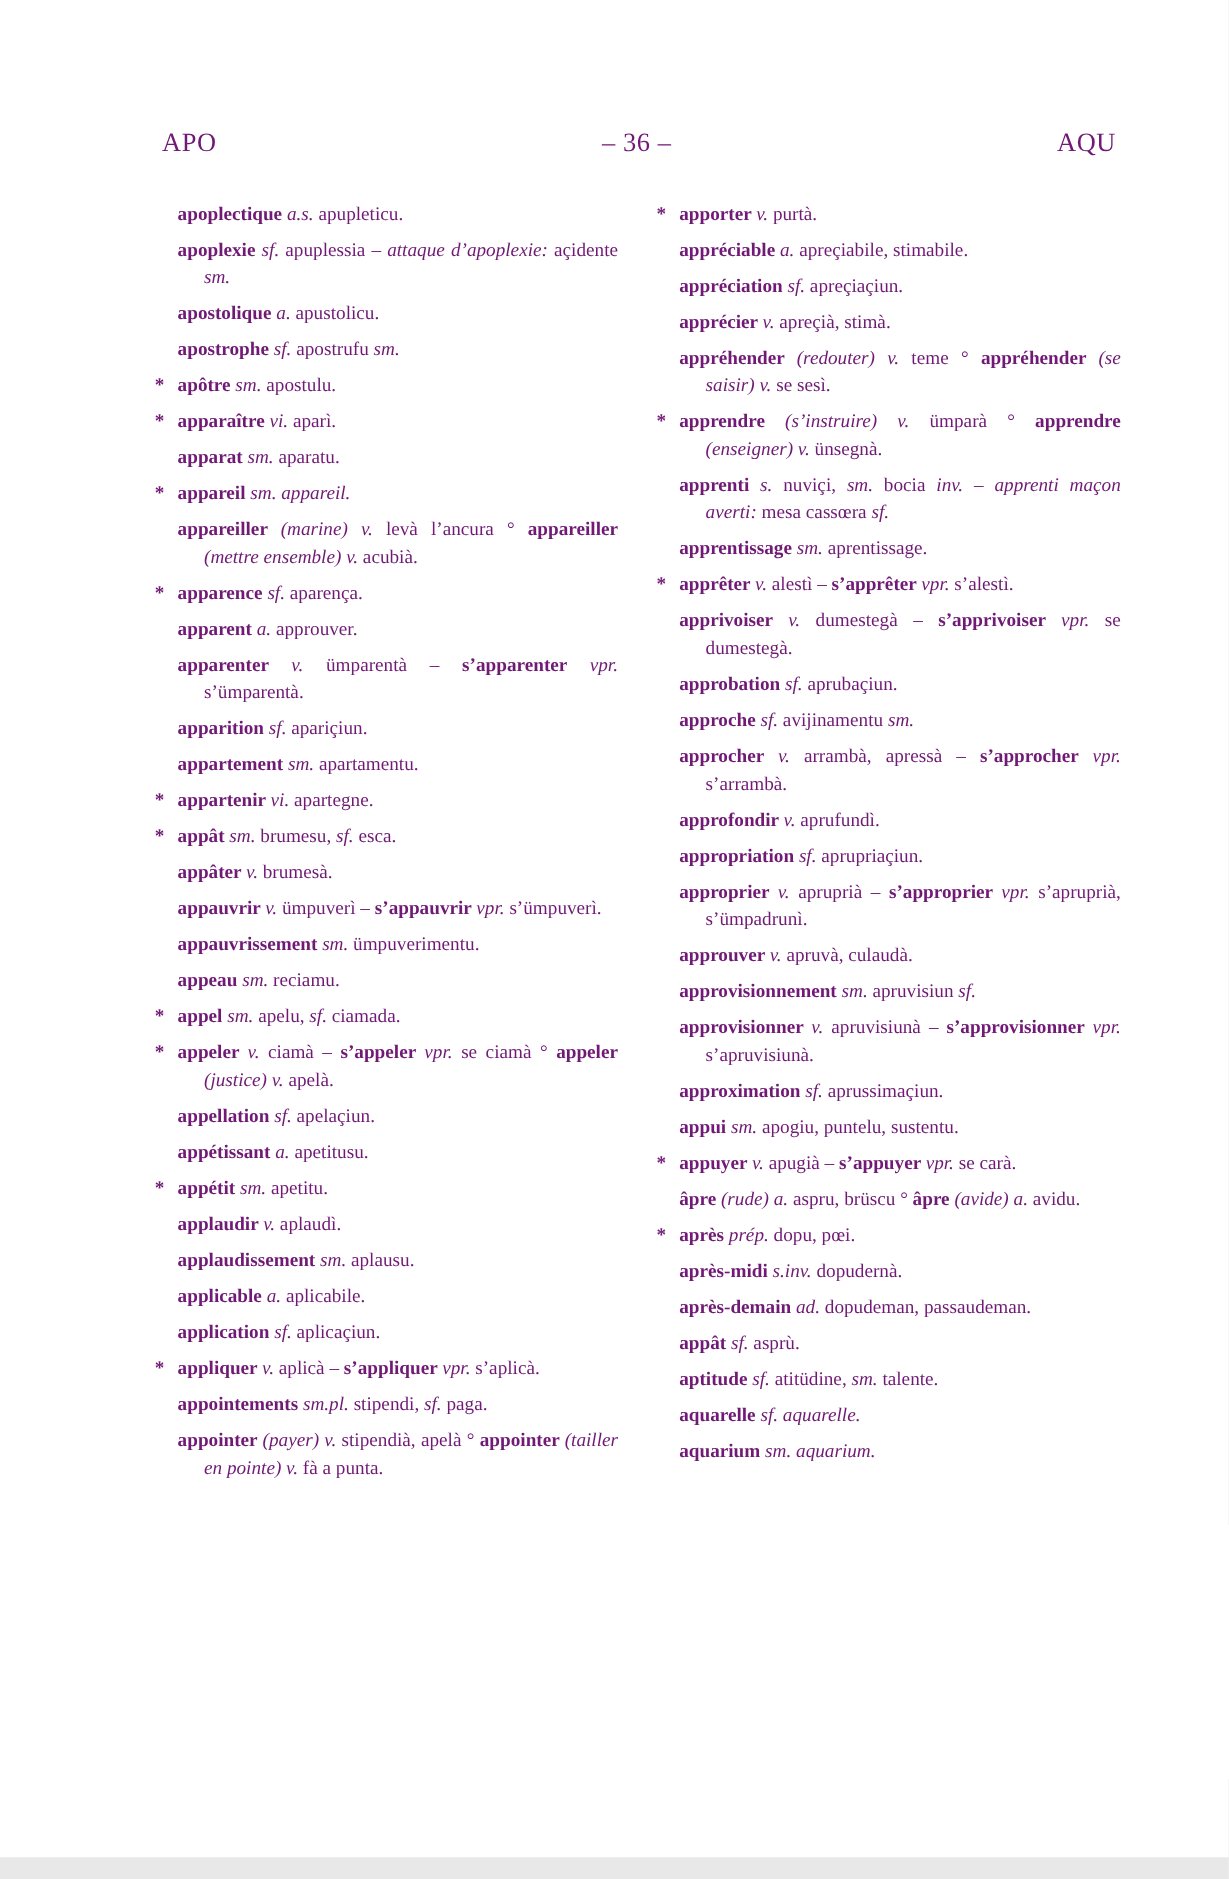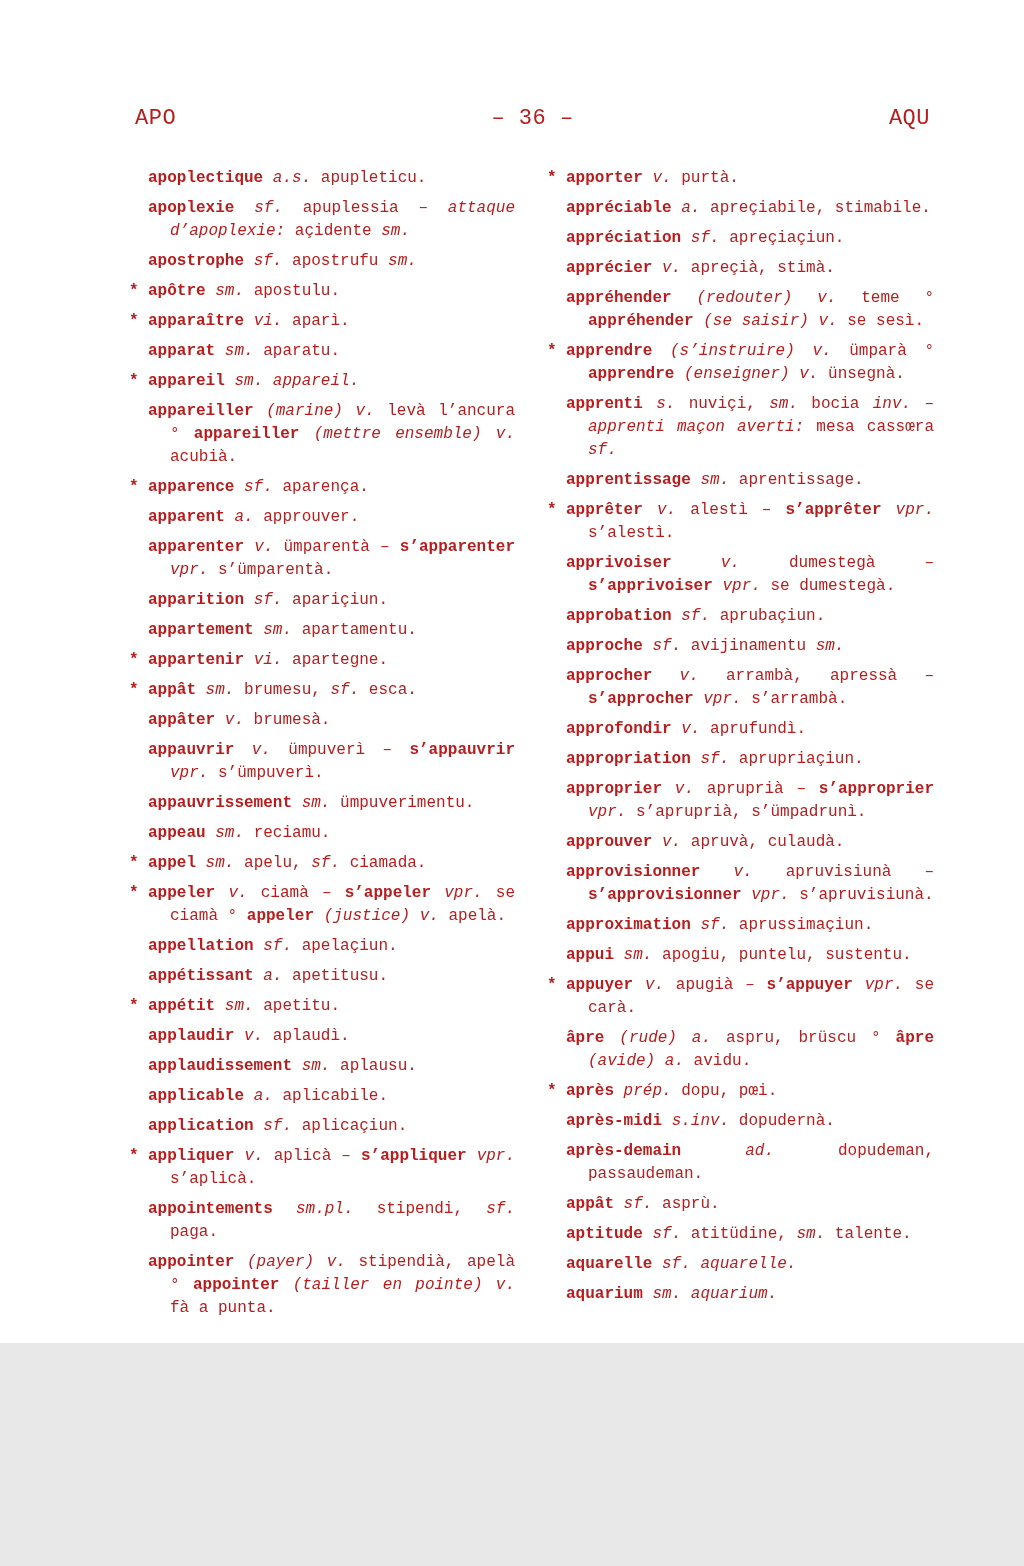--- a/index.html
+++ b/index.html
@@ -1,22 +1,22 @@
 <!DOCTYPE html>
 <html><head>
 <meta charset="utf-8">
 <style>
   html, body { margin: 0; padding: 0; background: #e8e8e8; }
   .page {
     position: relative;
     width: 1024px;
-    height: 1343px;
+    height: 1548px;
     background: #ffffff;
-    font-family: Liberation Mono, monospace;
-    color: #b91c1c;
+    font-family: Liberation Serif, serif;
+    color: #701a75;
     overflow: hidden;
     margin: 0 auto;
   }
   .header {
     position: absolute;
     left: 135px;
     top: 106px;
     width: 795px;
     display: flex;
     justify-content: space-between;
@@ -54,20 +54,21 @@
 
 <div class="page">
   <div class="header">
     <span>APO</span>
     <span>– 36 –</span>
     <span>AQU</span>
   </div>
   <div class="column col-left">
       <div class="entry"><span class="s-b">apoplectique </span><span class="s-i">a.s.</span><span class="s-r"> apupleticu.</span></div>
       <div class="entry"><span class="s-b">apoplexie </span><span class="s-i">sf.</span><span class="s-r"> apuplessia – </span><span class="s-i">attaque d’apoplexie:</span><span class="s-r"> açidente </span><span class="s-i">sm.</span></div>
+      <div class="entry"><span class="s-b">apostolique </span><span class="s-i">a.</span><span class="s-r"> apustolicu.</span></div>
       <div class="entry"><span class="s-b">apostrophe </span><span class="s-i">sf.</span><span class="s-r"> apostrufu </span><span class="s-i">sm.</span></div>
       <div class="entry"><span class="star">*</span><span class="s-b">apôtre </span><span class="s-i">sm.</span><span class="s-r"> apostulu.</span></div>
       <div class="entry"><span class="star">*</span><span class="s-b">apparaître </span><span class="s-i">vi.</span><span class="s-r"> aparì.</span></div>
       <div class="entry"><span class="s-b">apparat </span><span class="s-i">sm.</span><span class="s-r"> aparatu.</span></div>
       <div class="entry"><span class="star">*</span><span class="s-b">appareil </span><span class="s-i">sm. appareil.</span></div>
       <div class="entry"><span class="s-b">appareiller </span><span class="s-i">(marine) v.</span><span class="s-r"> levà l’ancura ° </span><span class="s-b">appareiller </span><span class="s-i">(mettre ensemble) v.</span><span class="s-r"> acubià.</span></div>
       <div class="entry"><span class="star">*</span><span class="s-b">apparence </span><span class="s-i">sf.</span><span class="s-r"> aparença.</span></div>
       <div class="entry"><span class="s-b">apparent </span><span class="s-i">a.</span><span class="s-r"> approuver.</span></div>
       <div class="entry"><span class="s-b">apparenter </span><span class="s-i">v.</span><span class="s-r"> ümparentà – </span><span class="s-b">s’apparenter </span><span class="s-i">vpr.</span><span class="s-r"> s’ümparentà.</span></div>
       <div class="entry"><span class="s-b">apparition </span><span class="s-i">sf.</span><span class="s-r"> apariçiun.</span></div>
@@ -102,20 +103,21 @@
       <div class="entry"><span class="s-b">apprentissage </span><span class="s-i">sm.</span><span class="s-r"> aprentissage.</span></div>
       <div class="entry"><span class="star">*</span><span class="s-b">apprêter </span><span class="s-i">v.</span><span class="s-r"> alestì – </span><span class="s-b">s’apprêter </span><span class="s-i">vpr.</span><span class="s-r"> s’alestì.</span></div>
       <div class="entry"><span class="s-b">apprivoiser </span><span class="s-i">v.</span><span class="s-r"> dumestegà – </span><span class="s-b">s’apprivoiser </span><span class="s-i">vpr.</span><span class="s-r"> se dumestegà.</span></div>
       <div class="entry"><span class="s-b">approbation </span><span class="s-i">sf.</span><span class="s-r"> aprubaçiun.</span></div>
       <div class="entry"><span class="s-b">approche </span><span class="s-i">sf.</span><span class="s-r"> avijinamentu </span><span class="s-i">sm.</span></div>
       <div class="entry"><span class="s-b">approcher </span><span class="s-i">v.</span><span class="s-r"> arrambà, apressà – </span><span class="s-b">s’approcher </span><span class="s-i">vpr.</span><span class="s-r"> s’arrambà.</span></div>
       <div class="entry"><span class="s-b">approfondir </span><span class="s-i">v.</span><span class="s-r"> aprufundì.</span></div>
       <div class="entry"><span class="s-b">appropriation </span><span class="s-i">sf.</span><span class="s-r"> aprupriaçiun.</span></div>
       <div class="entry"><span class="s-b">approprier </span><span class="s-i">v.</span><span class="s-r"> apruprià – </span><span class="s-b">s’approprier </span><span class="s-i">vpr.</span><span class="s-r"> s’apruprià, s’ümpadrunì.</span></div>
       <div class="entry"><span class="s-b">approuver </span><span class="s-i">v.</span><span class="s-r"> apruvà, culaudà.</span></div>
+      <div class="entry"><span class="s-b">approvisionnement </span><span class="s-i">sm.</span><span class="s-r"> apruvisiun </span><span class="s-i">sf.</span></div>
       <div class="entry"><span class="s-b">approvisionner </span><span class="s-i">v.</span><span class="s-r"> apruvisiunà – </span><span class="s-b">s’approvisionner </span><span class="s-i">vpr.</span><span class="s-r"> s’apruvisiunà.</span></div>
       <div class="entry"><span class="s-b">approximation </span><span class="s-i">sf.</span><span class="s-r"> aprussimaçiun.</span></div>
       <div class="entry"><span class="s-b">appui </span><span class="s-i">sm.</span><span class="s-r"> apogiu, puntelu, sustentu.</span></div>
       <div class="entry"><span class="star">*</span><span class="s-b">appuyer </span><span class="s-i">v.</span><span class="s-r"> apugià – </span><span class="s-b">s’appuyer </span><span class="s-i">vpr.</span><span class="s-r"> se carà.</span></div>
       <div class="entry"><span class="s-b">âpre </span><span class="s-i">(rude) a.</span><span class="s-r"> aspru, brüscu ° </span><span class="s-b">âpre </span><span class="s-i">(avide) a.</span><span class="s-r"> avidu.</span></div>
       <div class="entry"><span class="star">*</span><span class="s-b">après </span><span class="s-i">prép.</span><span class="s-r"> dopu, pœi.</span></div>
       <div class="entry"><span class="s-b">après-midi </span><span class="s-i">s.inv.</span><span class="s-r"> dopudernà.</span></div>
       <div class="entry"><span class="s-b">après-demain </span><span class="s-i">ad.</span><span class="s-r"> dopudeman, passaudeman.</span></div>
       <div class="entry"><span class="s-b">appât </span><span class="s-i">sf.</span><span class="s-r"> asprù.</span></div>
       <div class="entry"><span class="s-b">aptitude </span><span class="s-i">sf.</span><span class="s-r"> atitüdine, </span><span class="s-i">sm.</span><span class="s-r"> talente.</span></div>

